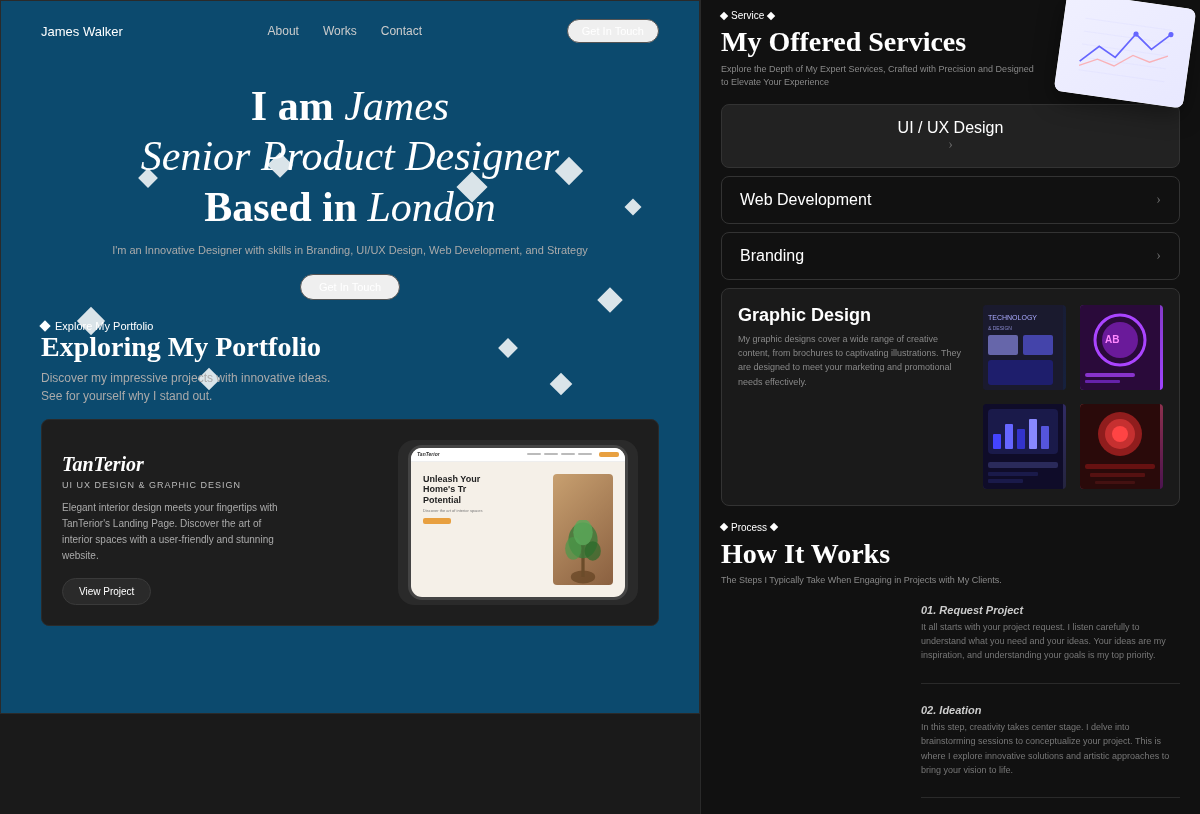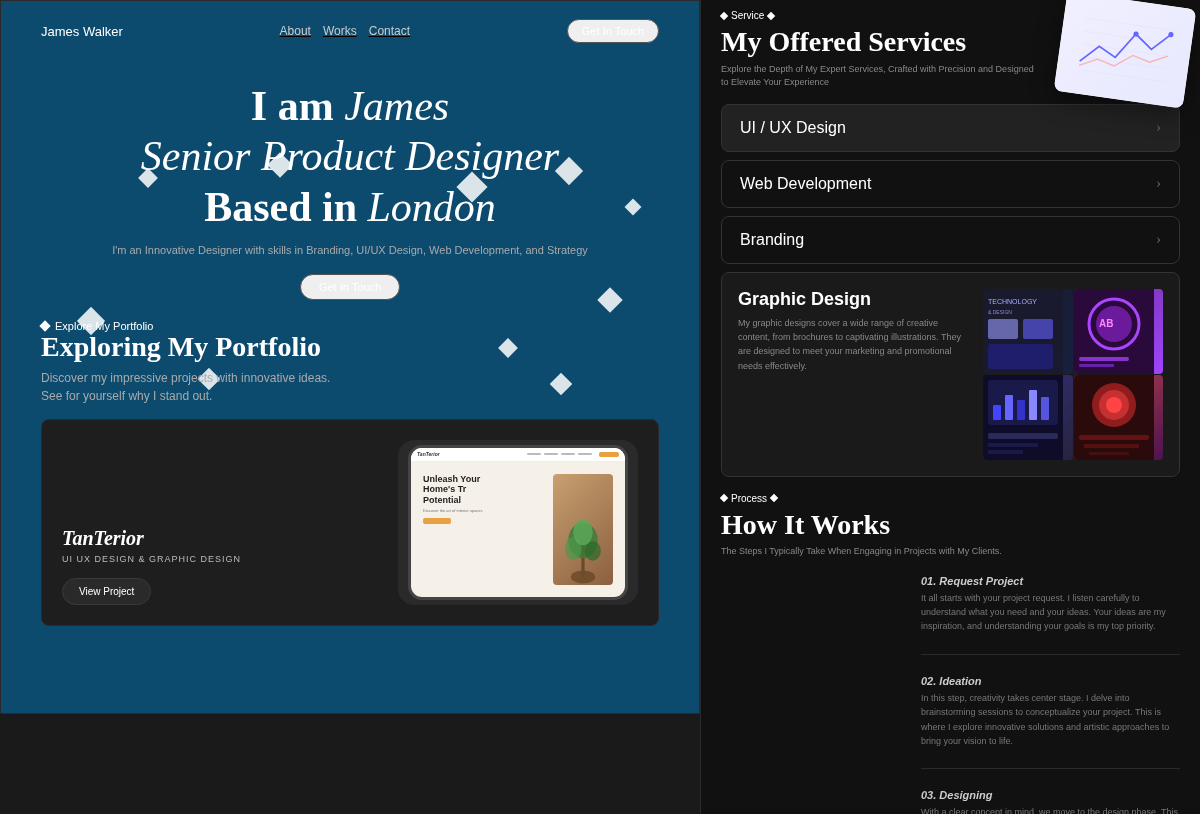--- a/index.html
+++ b/index.html
@@ -33,22 +33,21 @@
       z-index: 10;
     }
     .nav-logo {
       color: #fff;
       font-size: 13px;
       font-family: sans-serif;
       font-weight: 400;
     }
     .nav-links {
       display: flex;
-      gap: 12px;
-      text-decoration: underline;
+      gap: 24px;
     }
     .nav-link {
       color: #ccc;
       font-size: 12px;
       font-family: sans-serif;
       text-decoration: none;
     }
     .nav-cta {
       color: #fff;
       font-size: 11px;
@@ -346,20 +345,21 @@
       margin-bottom: 8px;
       display: flex;
       align-items: center;
       justify-content: space-between;
       cursor: pointer;
       position: relative;
       overflow: hidden;
     }
     .service-item.active {
       background: #222;
+      flex-direction: column;
     }
     .service-item-title {
       color: #fff;
       font-size: 16px;
       font-family: sans-serif;
       font-weight: 400;
     }
     .service-item-arrow {
       color: #666;
       font-size: 14px;
@@ -389,21 +389,21 @@
       color: #888;
       font-size: 9px;
       font-family: sans-serif;
       line-height: 1.6;
     }
     .graphic-design-images {
       width: 180px;
       display: grid;
       grid-template-columns: 1fr 1fr;
       grid-template-rows: 1fr 1fr;
-      gap: 1px;
+      gap: 14px;
       flex-shrink: 0;
     }
     .gd-img {
       border-radius: 4px;
       overflow: hidden;
     }
     .gd-img-1 { background: linear-gradient(135deg, #1a1a2e, #16213e); }
     .gd-img-2 { background: linear-gradient(135deg, #6a3093, #a044ff); }
     .gd-img-3 { background: linear-gradient(135deg, #0f0c29, #302b63, #24243e); }
     .gd-img-4 { background: linear-gradient(135deg, #c94b4b, #4b134f); }
@@ -520,20 +520,21 @@
       <span class="diamond-small"></span>
       <span style="color:#fff;font-size:11px;font-family:sans-serif;">Explore My Portfolio</span>
     </div>
     <h2 class="portfolio-title">Exploring My Portfolio</h2>
     <p class="portfolio-desc">Discover my impressive projects with innovative ideas. See for yourself why I stand out.</p>
 
     <div class="project-card">
       <div class="project-info">
         <div class="project-name">TanTerior</div>
         <div class="project-type">UI UX DESIGN &amp; GRAPHIC DESIGN</div>
+        <p class="project-description">Elegant interior design meets your fingertips with TanTerior's Landing Page. Discover the art of interior spaces with a user-friendly and stunning website.</p>
         <button class="view-project-btn">View Project</button>
       </div>
       <div class="project-mockup">
         <div class="tablet-frame">
           <div class="tablet-screen">
             <div class="tablet-nav">
               <span class="tablet-nav-logo">TanTerior</span>
               <div class="tablet-nav-links">
                 <div class="tablet-nav-link"></div>
                 <div class="tablet-nav-link"></div>

